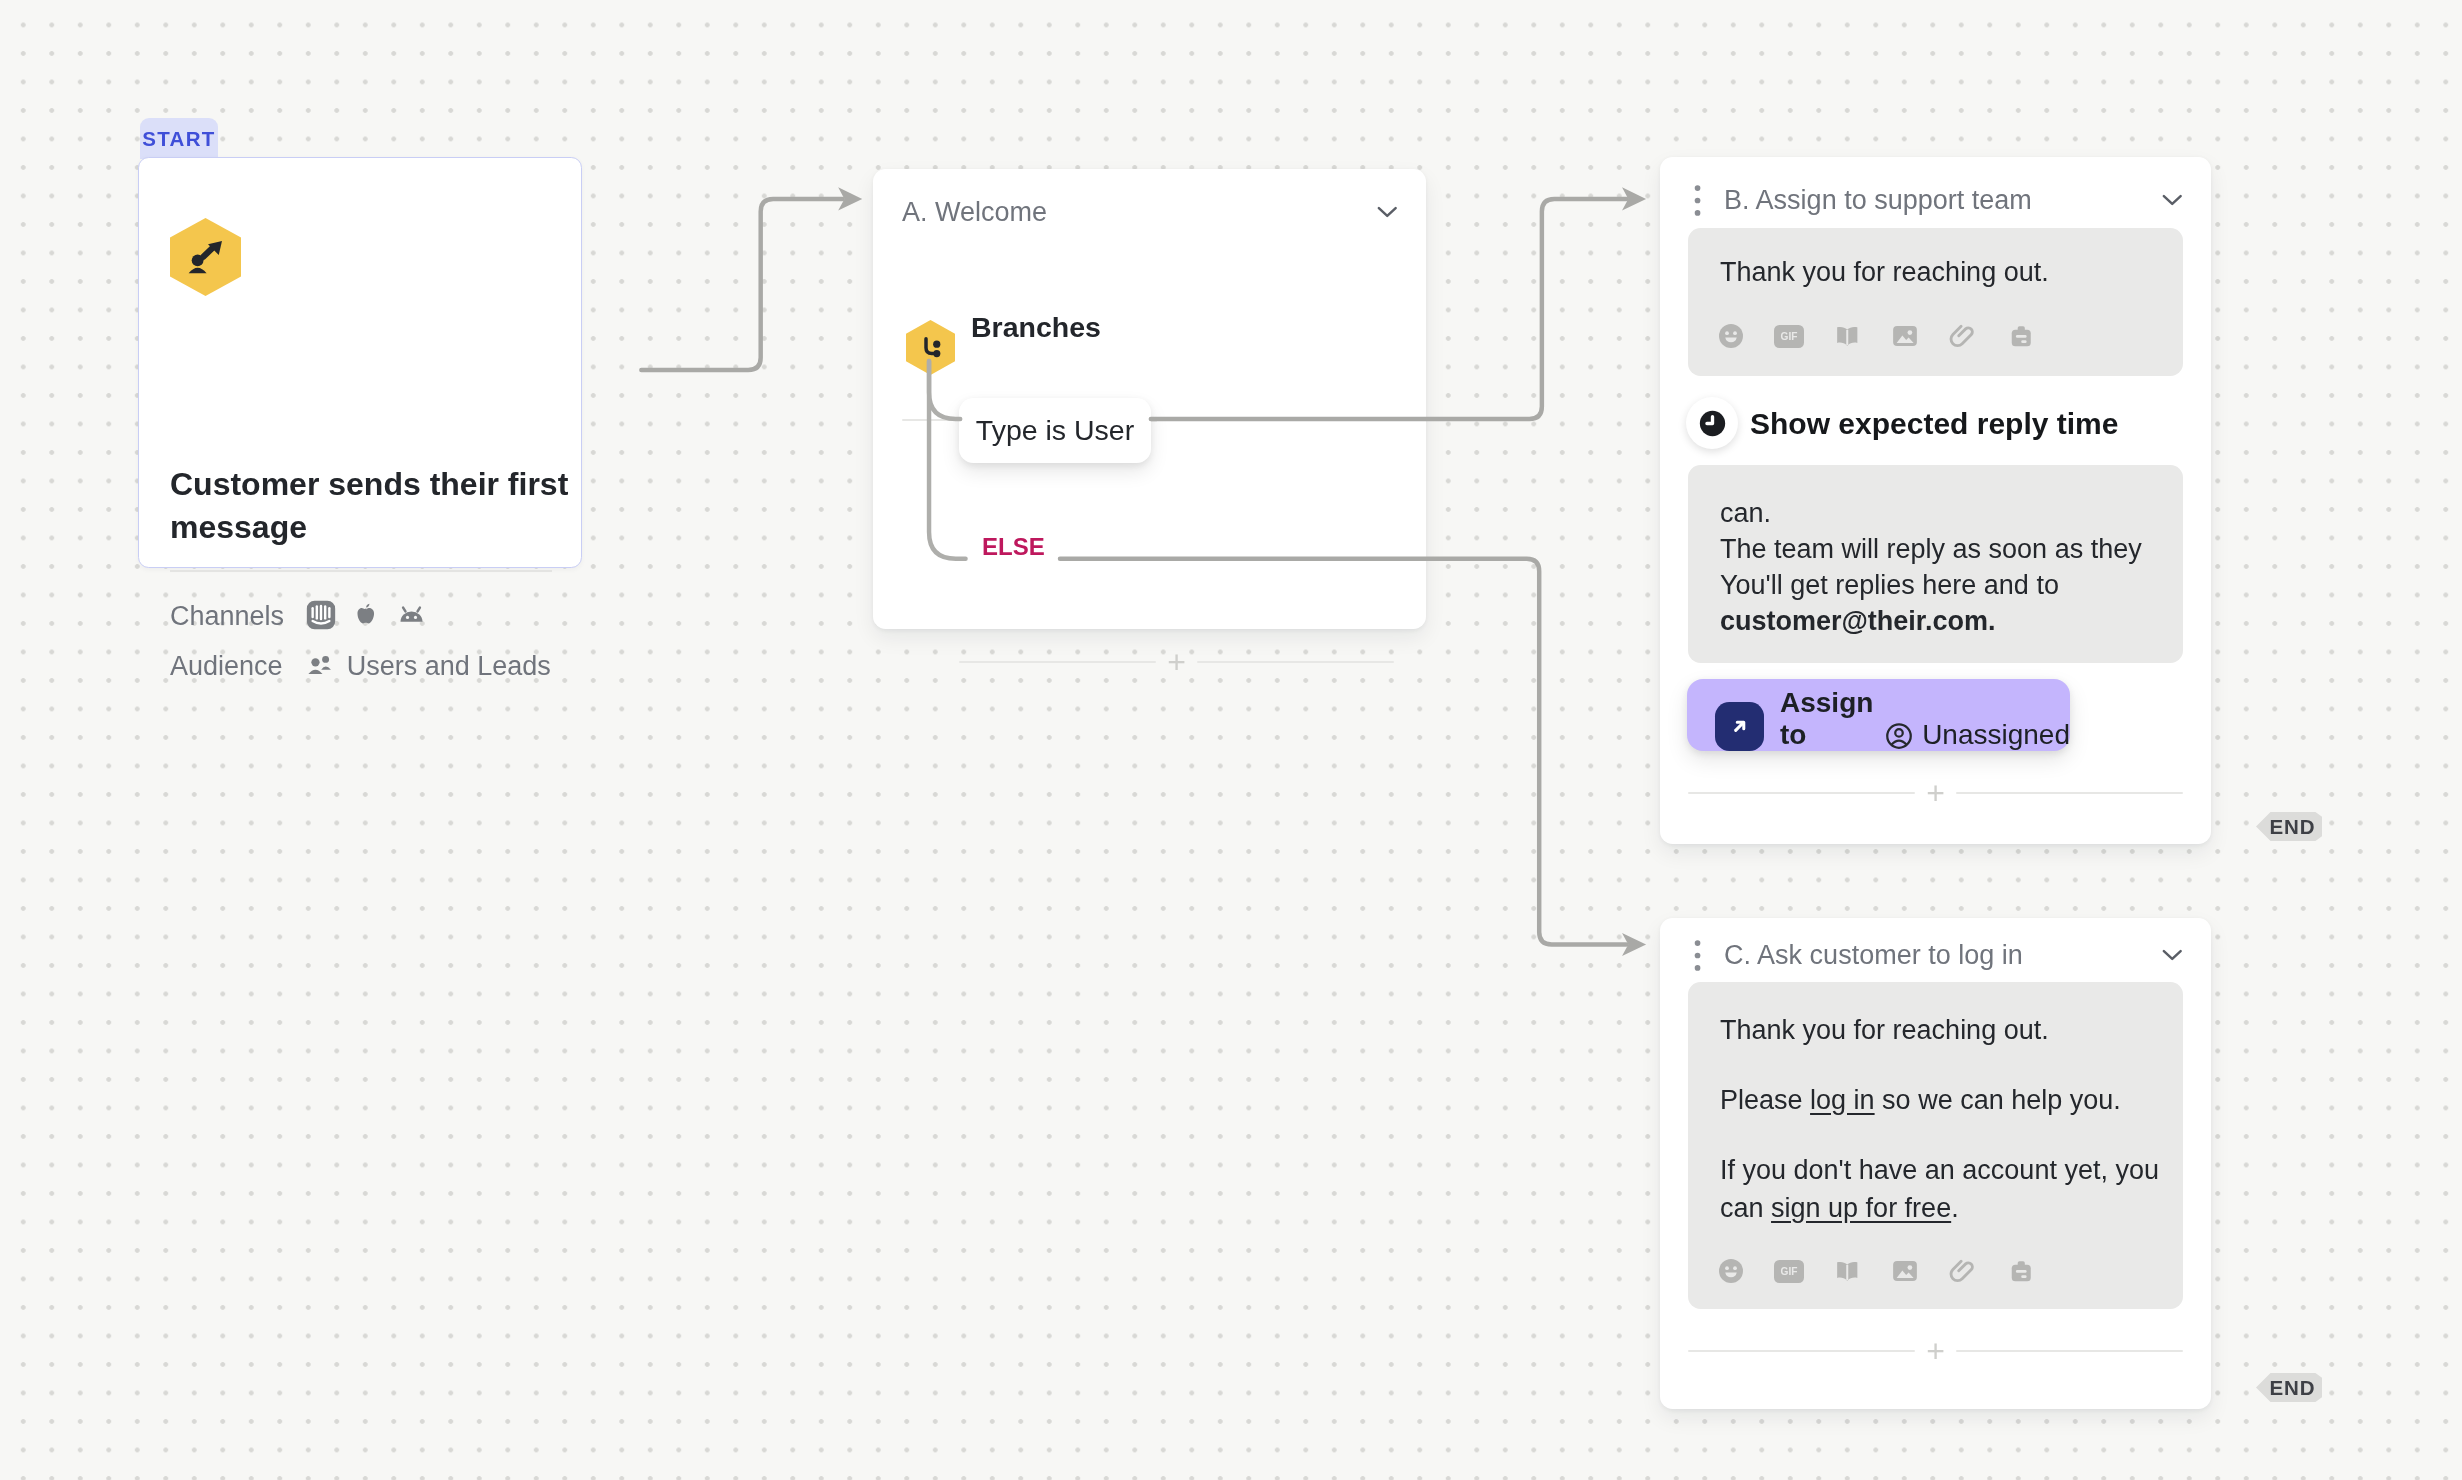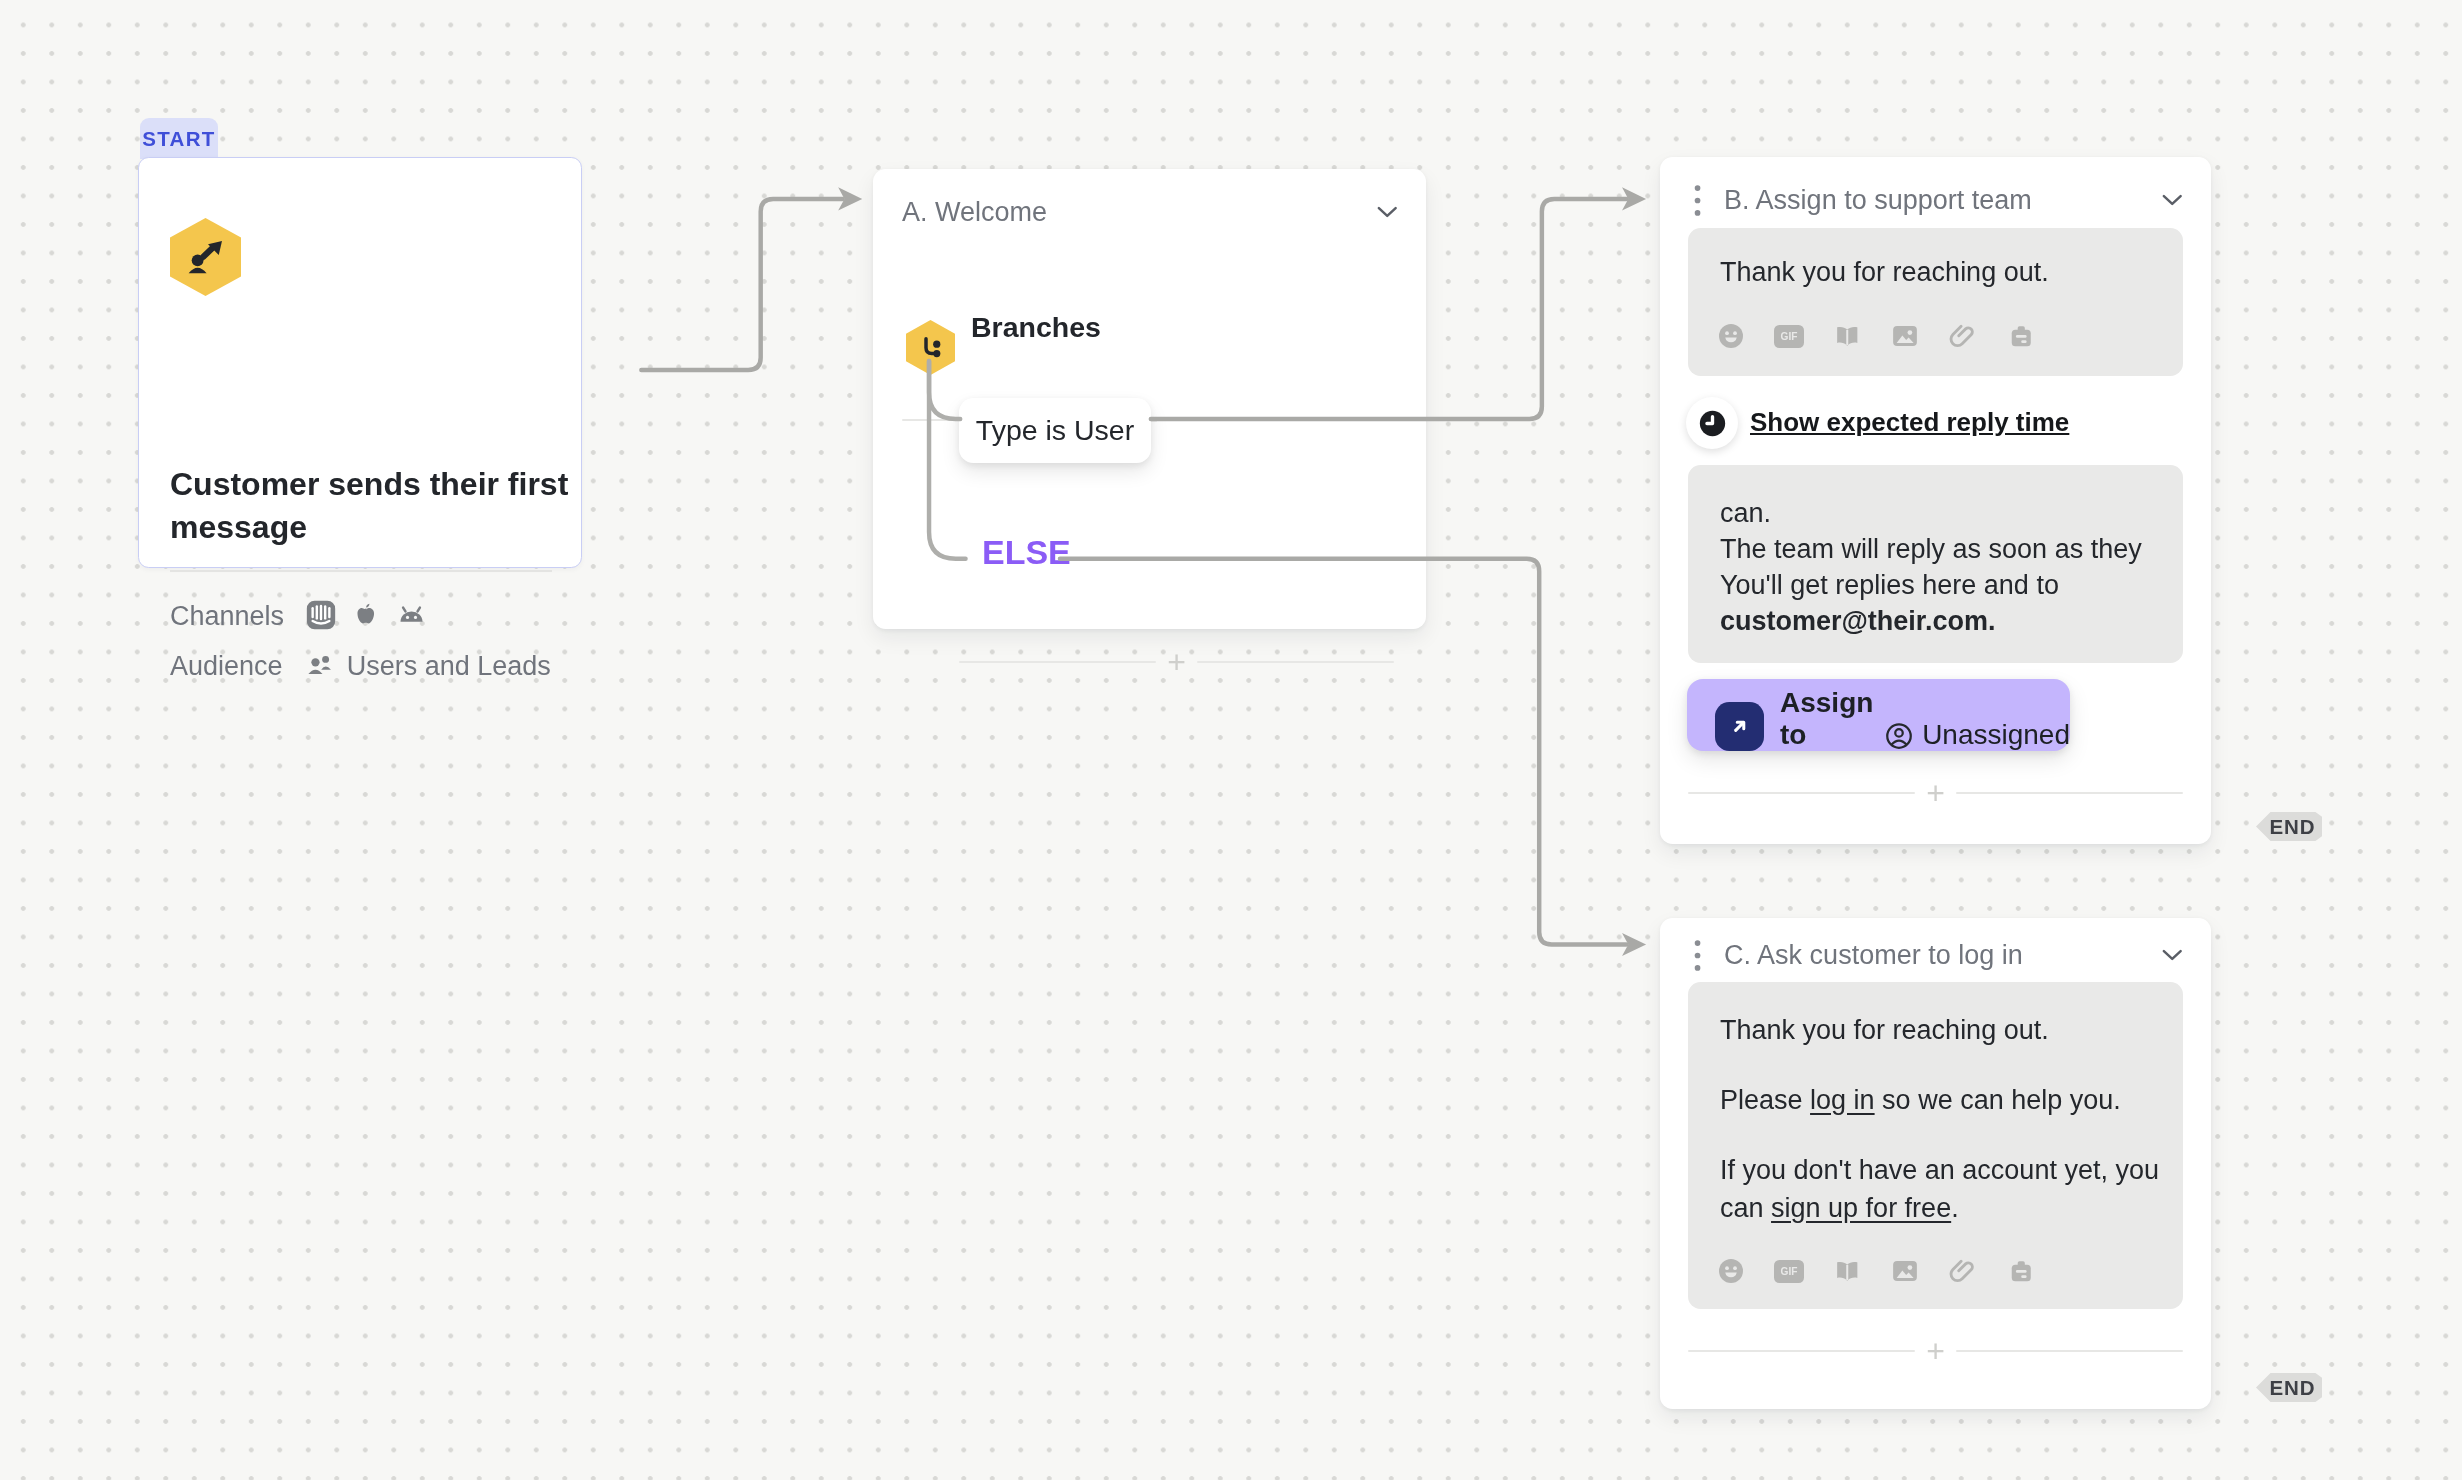--- a/index.html
+++ b/index.html
@@ -66,21 +66,21 @@
   .rt-b{font-weight:700;}
   .rt-u{text-decoration:underline;text-underline-offset:3.6px;}
   .toolbar{position:absolute;display:flex;align-items:center;gap:28px;}
   .tb{display:flex;align-items:center;justify-content:center;width:30px;}
   
   .clock-circle{
     position:absolute;width:52px;height:52px;border-radius:50%;background:#fff;
     box-shadow:0 2.7px 9px rgba(0,0,0,.13);
     display:flex;align-items:center;justify-content:center;
   }
-  .row-label{position:absolute;font-size:26px;font-weight:700;color:#16181b;text-decoration:underline;}
+  .row-label{position:absolute;font-size:30px;font-weight:700;color:#16181b;}
   
   .assign-chip{
     position:absolute;background:#c4b5fd;border-radius:16px;
     box-shadow:0 2.7px 7.1px rgba(0,0,0,.08), 0 9px 21.4px rgba(0,0,0,.10);
     display:flex;align-items:flex-end;padding-left:28px;box-sizing:border-box;z-index:3;
   }
   .assign-sq{
     width:49px;height:49px;border-radius:14.3px;background:#232d72;
     display:flex;align-items:center;justify-content:center;flex:0 0 auto;
   }
@@ -89,21 +89,21 @@
   .assignee{font-size:28px;color:#1d2025;margin-left:8px;}
   
   .branch-hex{position:absolute;left:33px;top:151px;width:49px;height:55px;}
   .branch-label{position:absolute;left:98px;top:142px;font-size:28.5px;font-weight:700;color:#23262b;}
   .cond-chip{
     position:absolute;left:86px;top:229px;width:192px;height:65px;background:#fff;border-radius:14.3px;
     box-shadow:0 2.7px 7.1px rgba(0,0,0,.07), 0 9px 19.6px rgba(0,0,0,.09);
     display:flex;align-items:center;justify-content:center;
     font-size:28.5px;color:#23262b;z-index:3;
   }
-  .else-label{position:absolute;left:109px;top:364px;font-size:34px;font-weight:700;color:#8b5cf6;}
+  .else-label{position:absolute;left:109px;top:364px;font-size:24px;font-weight:700;color:#be185d;}
   
   .end-badge{
     position:absolute;width:66px;height:29px;background:#dcdcda;z-index:1;
     clip-path:polygon(0 50%, 22% 0, 90% 0, 100% 16%, 100% 84%, 90% 100%, 22% 100%);
     display:flex;align-items:center;justify-content:center;
     font-size:20.5px;font-weight:700;letter-spacing:0.9px;color:#3e4046;padding-left:7.1px;box-sizing:border-box;
   }
 </style>
 </head>
 <body>

